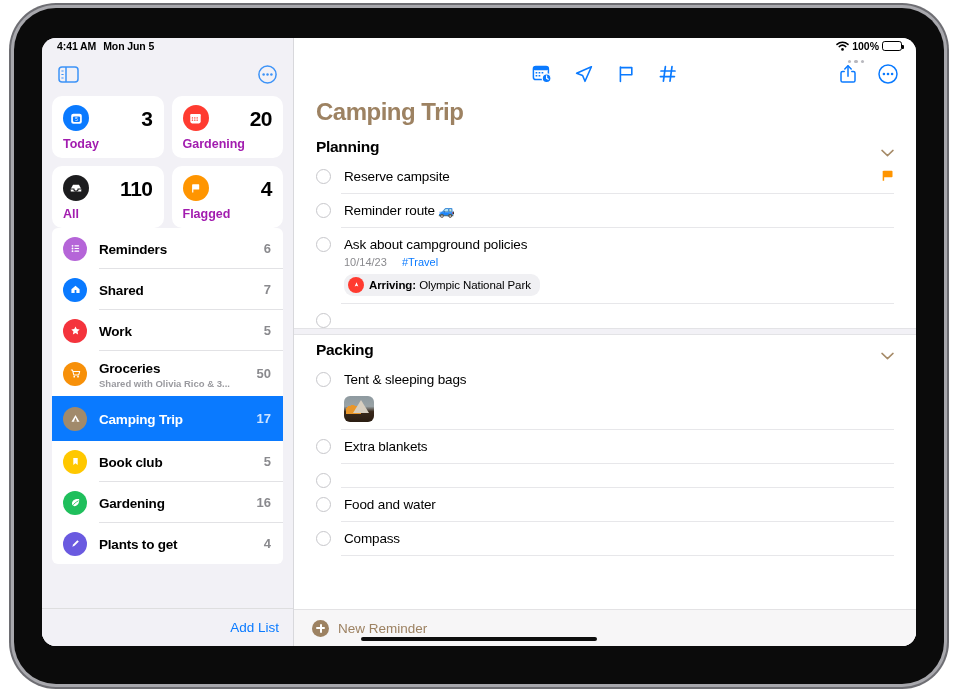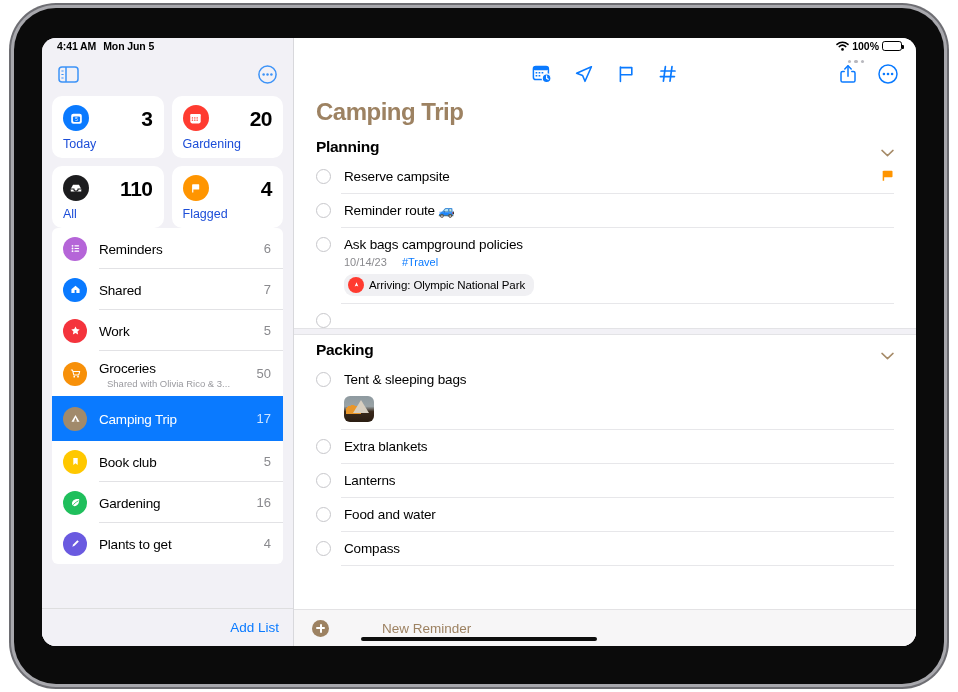--- a/index.html
+++ b/index.html
@@ -101,30 +101,30 @@
   .sc-badge {
     width:26px; height:26px; border-radius:50%;
     display:flex; align-items:center; justify-content:center;
     flex:0 0 26px;
   }
   .sc-count {
     font-size:21px; font-weight:bold; color:#000;
     letter-spacing:-0.5px; line-height:1;
   }
   .sc-label {
-    font-size:12.5px; color:#1d4ed8; margin-top:6px; font-weight:400;
+    font-size:12.5px; color:#a21caf; margin-top:6px; font-weight:700;
   }
 
   #mylists-h {
     font-size:18px; font-weight:bold; color:#000;
     margin:15px 0 7px 5px; letter-spacing:-0.3px;
   }
 
   #listcard {
-    background:#fff; border-radius:6px; overflow:hidden;
+    background:#fff; border-radius:6px; overflow:hidden;font-weight:bold;
   }
   .listrow {
     display:flex; align-items:center;
     height:41px; padding:0 12px 0 11px;
     position:relative;
   }
   .listrow.tall { height:45px; }
   .listrow.sel { background:#0a7aff; }
   .listrow .divider {
     position:absolute; left:47px; right:0; bottom:0;
@@ -136,21 +136,21 @@
     flex:0 0 24px; margin-right:12px;
   }
   .li-txtwrap { flex:1 1 auto; min-width:0; }
   .li-name {
     font-size:13.5px; color:#000; letter-spacing:-0.2px;
     white-space:nowrap; overflow:hidden; text-overflow:ellipsis;
   }
   .listrow.sel .li-name { color:#fff; }
   .li-sub {
     font-size:9.5px; color:#9a9a9f; margin-top:1px;
-    white-space:nowrap; overflow:hidden; text-overflow:ellipsis;margin-left:8px;
+    white-space:nowrap; overflow:hidden; text-overflow:ellipsis;
   }
   .li-count {
     font-size:13px; color:#8a8a8e; margin-left:8px; flex:0 0 auto;
   }
   .listrow.sel .li-count { color:#cfe4ff; }
 
   #sb-bottom {
     height:38px; flex:0 0 38px;
     border-top:0.6px solid #dededf;
     background:#f2f1f6;
@@ -216,21 +216,21 @@
   .locbadge {
     display:inline-flex; align-items:center; gap:5px;
     background:#f0f0f3; border-radius:9px;
     padding:3px 9px 3px 4px; margin-top:6px;
   }
   .locpin {
     width:16px; height:16px; border-radius:50%; background:#ff3b30;
     display:flex; align-items:center; justify-content:center; flex:0 0 16px;
   }
   .loctxt { font-size:11.5px; color:#000; letter-spacing:-0.1px; }
-  .loctxt b { font-weight:normal; }
+  .loctxt b { font-weight:bold; }
 
   .thumb {
     width:30px; height:26px; border-radius:6px; margin-top:7px;
     background:linear-gradient(#8e9aa0 0%, #9aa3a6 40%, #3a2a1c 60%, #2a1d12 100%);
     position:relative; overflow:hidden;
   }
   .thumb::before {
     content:""; position:absolute; left:2px; top:3px;
     width:22px; height:15px;
     background:radial-gradient(circle at 30% 100%, #e8962a 0 40%, transparent 41%);
@@ -253,21 +253,21 @@
   #newbar .plus {
     width:17px; height:17px; border-radius:50%;
     background:#9d8262; display:flex; align-items:center; justify-content:center;
     flex:0 0 17px;
   }
   #newbar .plus::before, #newbar .plus::after {
     content:""; position:absolute; background:#fff; border-radius:1px;
   }
   #newbar .plus::before { width:9px; height:2px; }
   #newbar .plus::after { width:2px; height:9px; }
-  #newbar-label { font-size:13.5px; color:#9d8262;margin-left:44px; }
+  #newbar-label { font-size:13.5px; color:#9d8262; }
 
   
   #homeind {
     position:absolute; left:50%; transform:translateX(-50%);
     bottom:5px; width:236px; height:4px; border-radius:2px;
     background:#0d0d0d; z-index:30;
   }
 </style>
 </head>
 <body>
@@ -590,21 +590,21 @@
 
         <div class="task">
           <span class="circle"></span>
           <span class="tbody"><span class="ttitle">Reminder route 🚙</span></span>
           <span class="tdiv"></span>
         </div>
 
         <div class="task">
           <span class="circle"></span>
           <span class="tbody">
-            <span class="ttitle">Ask bags campground policies</span>
+            <span class="ttitle">Ask about campground policies</span>
             <span class="tmeta" style="display:block">
               <span>10/14/23</span>
               <span class="tag">#Travel</span>
             </span>
             <span class="locbadge">
               <span class="locpin">
                 <svg viewBox="0 0 12 12" width="9" height="9">
                     <path d="M6 1.6 L8.4 7.4 L6 6.2 L3.6 7.4 Z" fill="#fff"></path>
                   </svg>
               </span>
@@ -640,21 +640,20 @@
         </div>
 
         <div class="task">
           <span class="circle"></span>
           <span class="tbody"><span class="ttitle">Extra blankets</span></span>
           <span class="tdiv"></span>
         </div>
 
         <div class="task">
           <span class="circle"></span>
-          <span class="tbody"><span class="ttitle">Lanterns</span></span>
           <span class="tdiv"></span>
         </div>
 
         <div class="task">
           <span class="circle"></span>
           <span class="tbody"><span class="ttitle">Food and water</span></span>
           <span class="tdiv"></span>
         </div>
 
 

